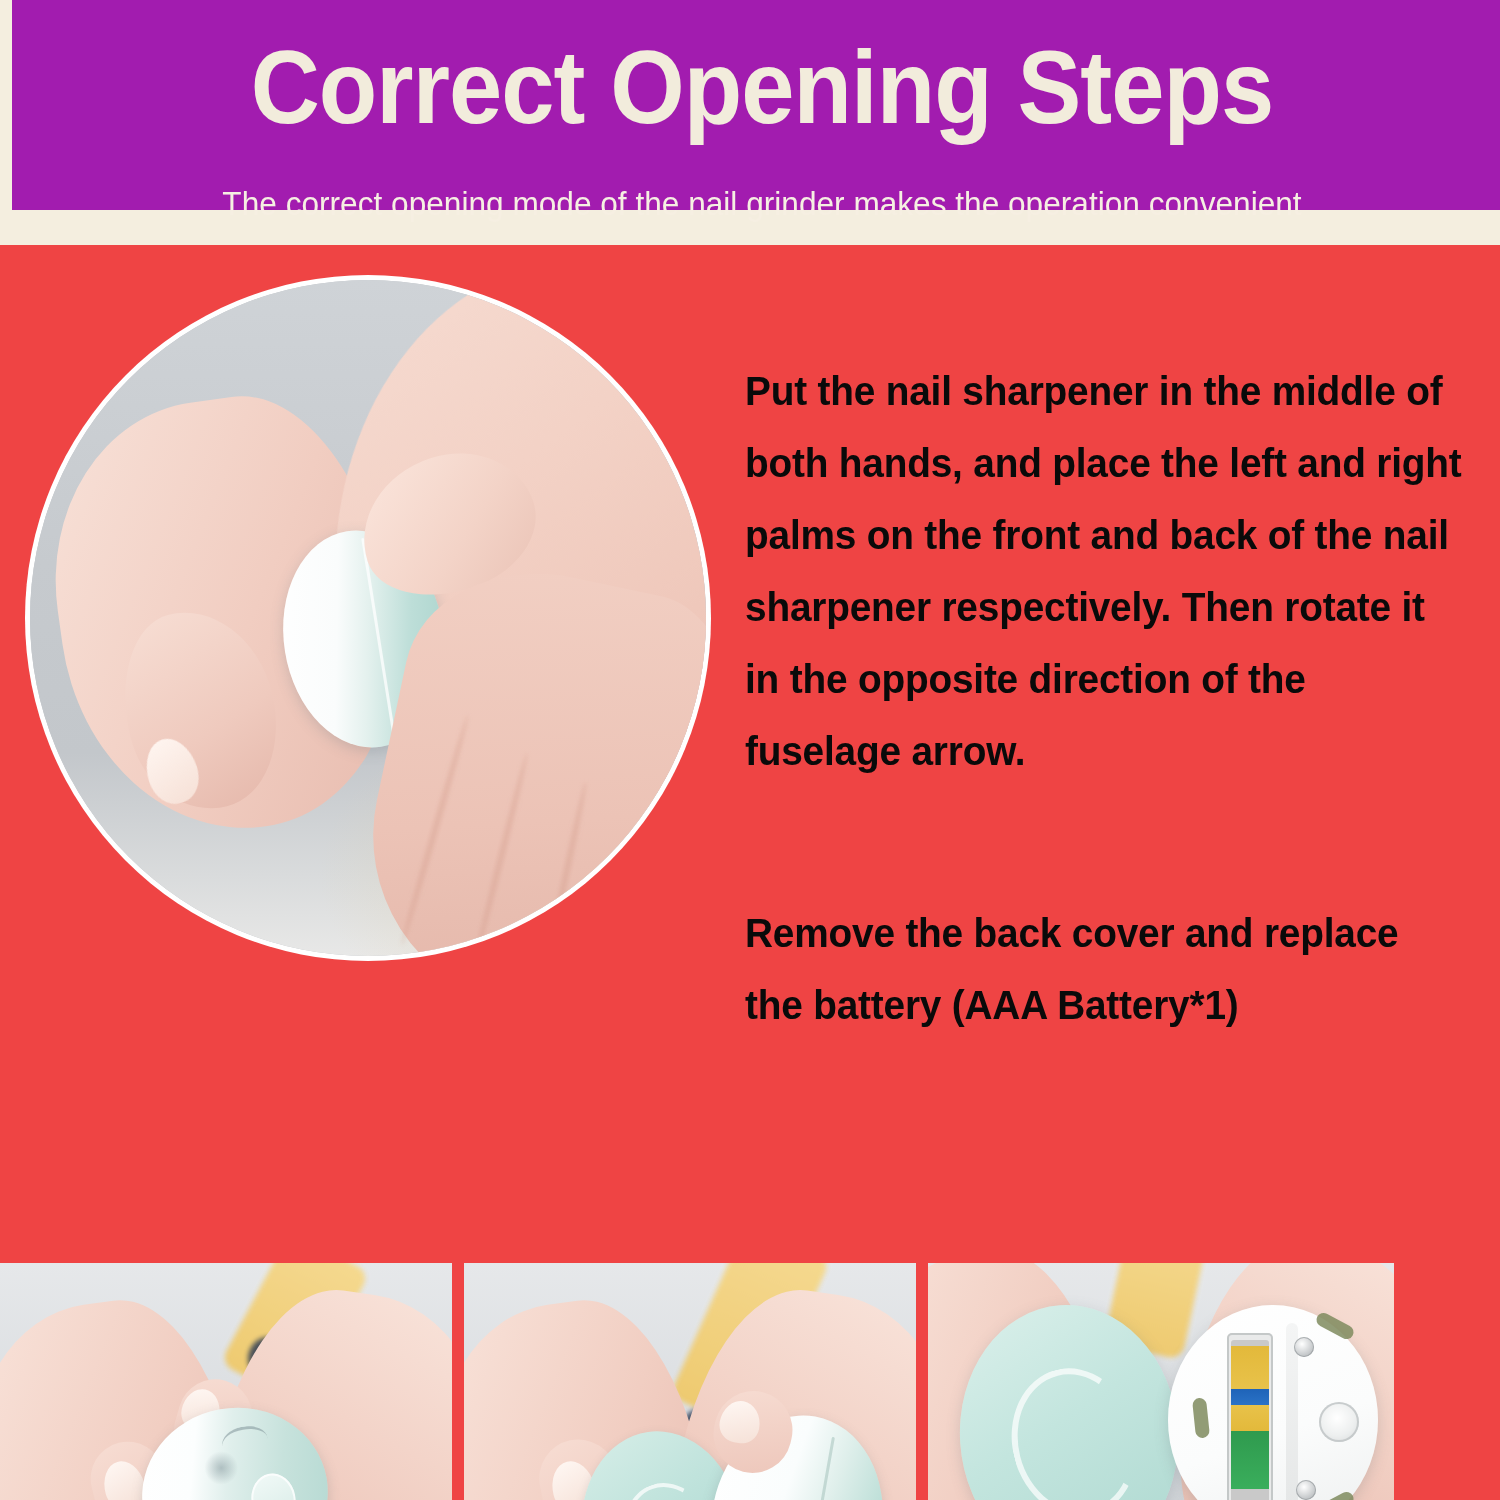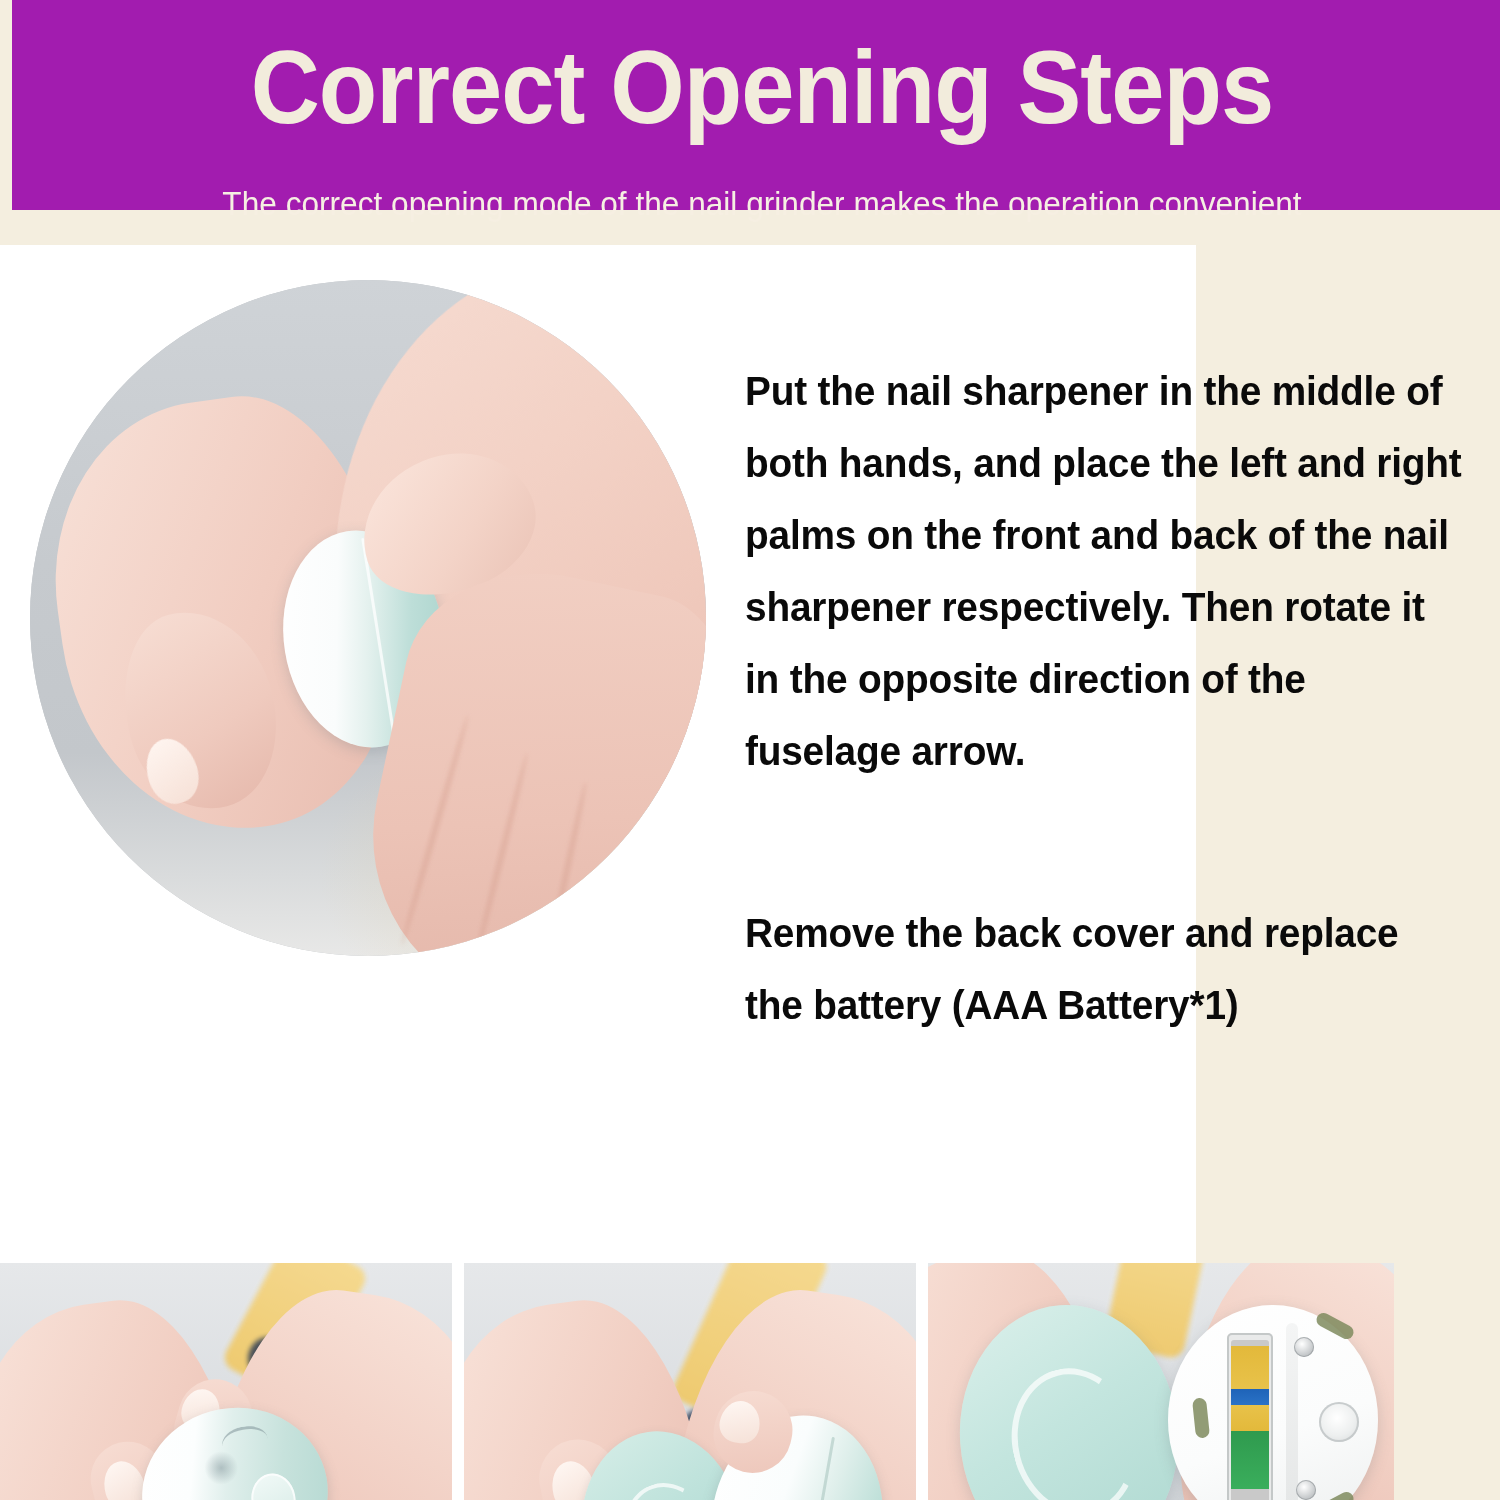--- a/index.html
+++ b/index.html
@@ -51,23 +51,23 @@
     color: #F6EFE2;
     transform: scaleX(0.93);
     transform-origin: center top;
     white-space: nowrap;
   }
 
   
   .body-area {
     position: absolute;
     left: 0; top: 245px;
-    width: 1196px;
+    width: 1500px;
     height: 1255px;
-    background: #ffffff;
+    background: #ef4444;
   }
 
   
   .hero-circle {
     position: absolute;
     left: 30px; top: 35px;
     width: 676px;
     height: 676px;
     border-radius: 50%;
     overflow: hidden;

